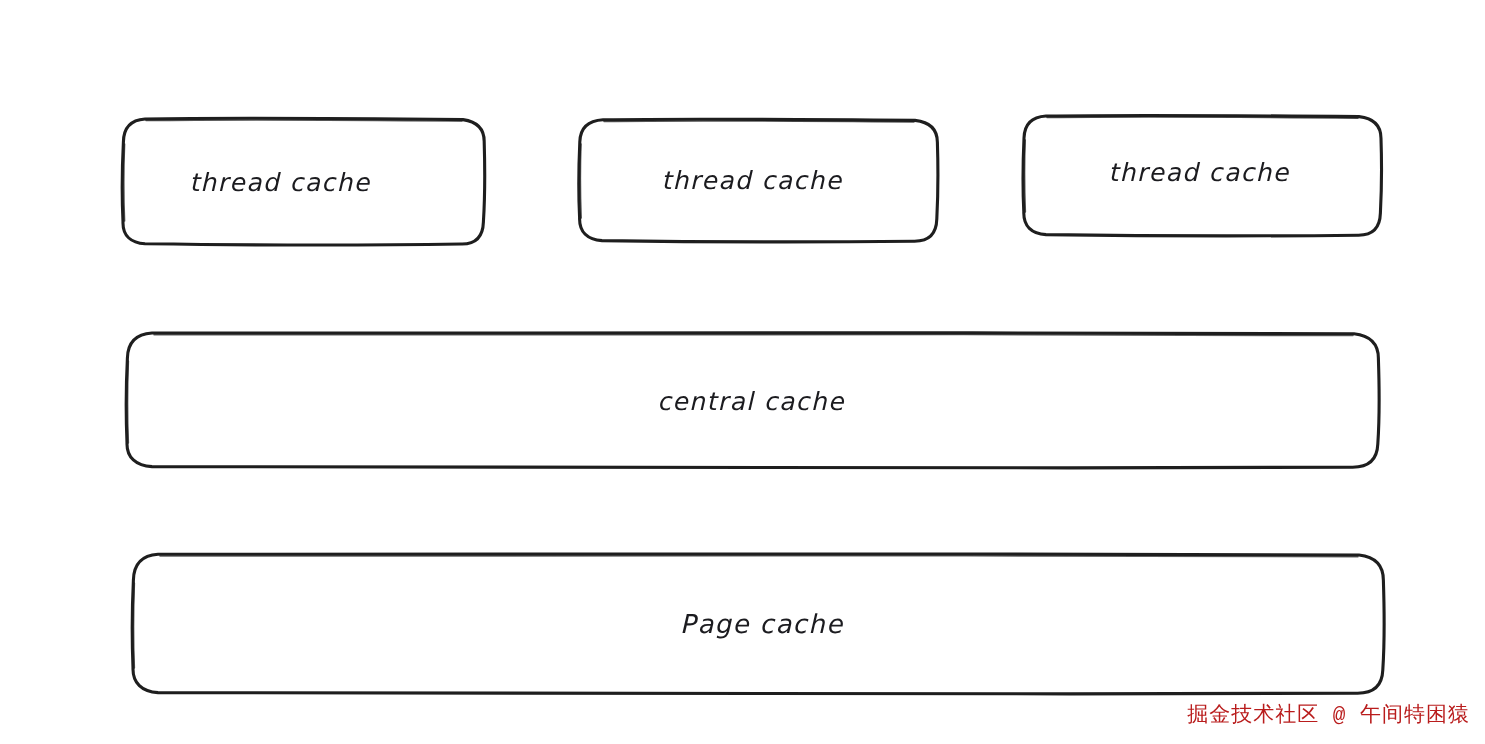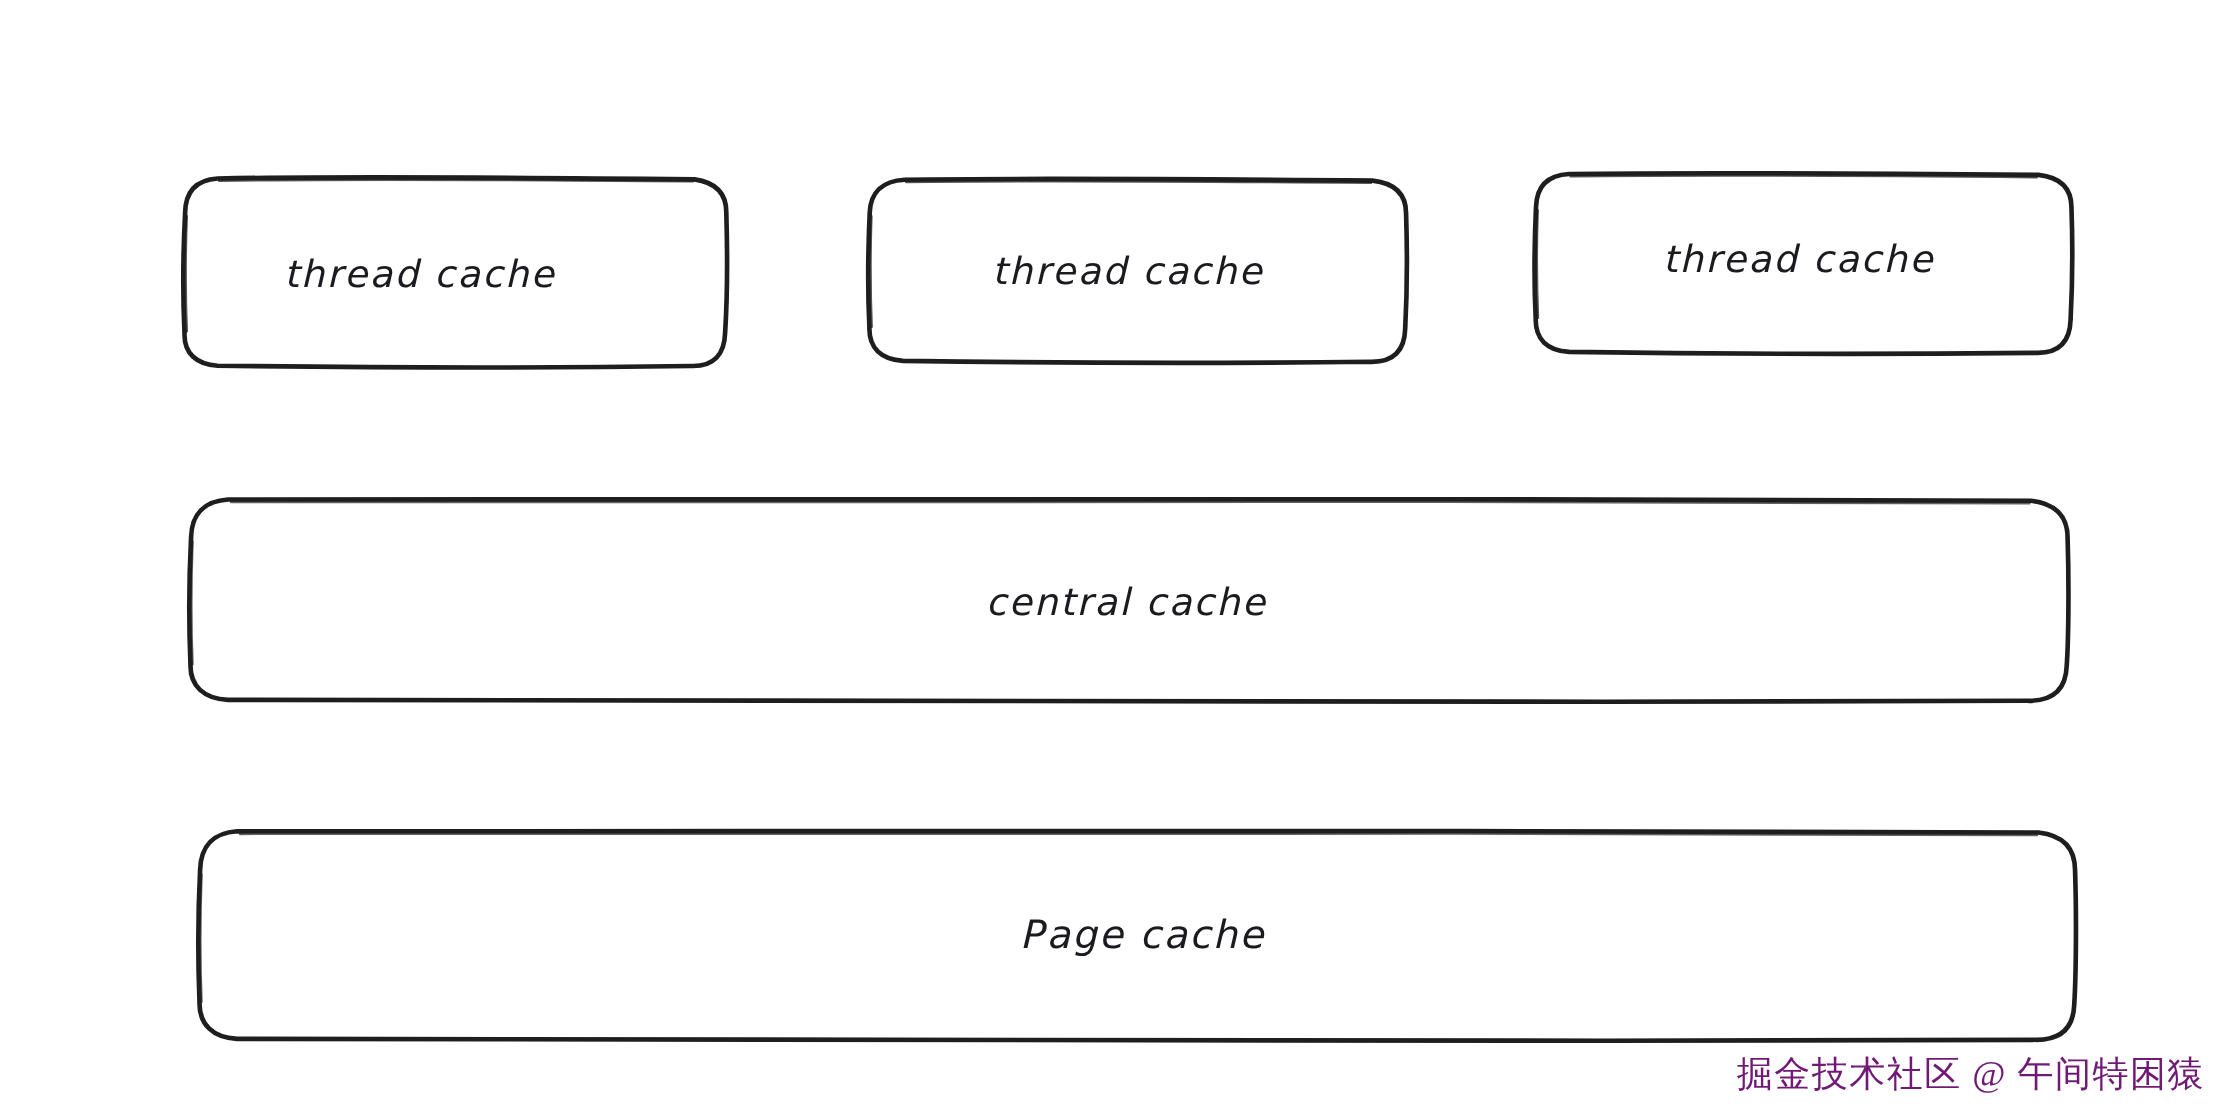--- a/index.html
+++ b/index.html
@@ -62,24 +62,24 @@
   #node-central-cache .node-label { font-size: 25px; transform: skewX(-2deg) translate(0px, 1px); }
 
   
   #node-page-cache { left: 130px; top: 552px; width: 1256px; height: 143px; }
   #node-page-cache .node-label { font-size: 26px; transform: skewX(-2deg) translate(6px, 0px); }
 
   .watermark {
     position: absolute;
     right: 15px;
     top: 700px;
-    color: #701a75;
-    font-size: 24px;
+    color: #b91c1c;
+    font-size: 21px;
     letter-spacing: 1px;
-    font-family: Liberation Serif, serif;
+    font-family: Liberation Mono, monospace;
     white-space: nowrap;
     user-select: none;
   }
 </style>
 </head>
 <body>
 
 <div id="canvas">
 
   <div class="node" id="node-thread-cache-1">

